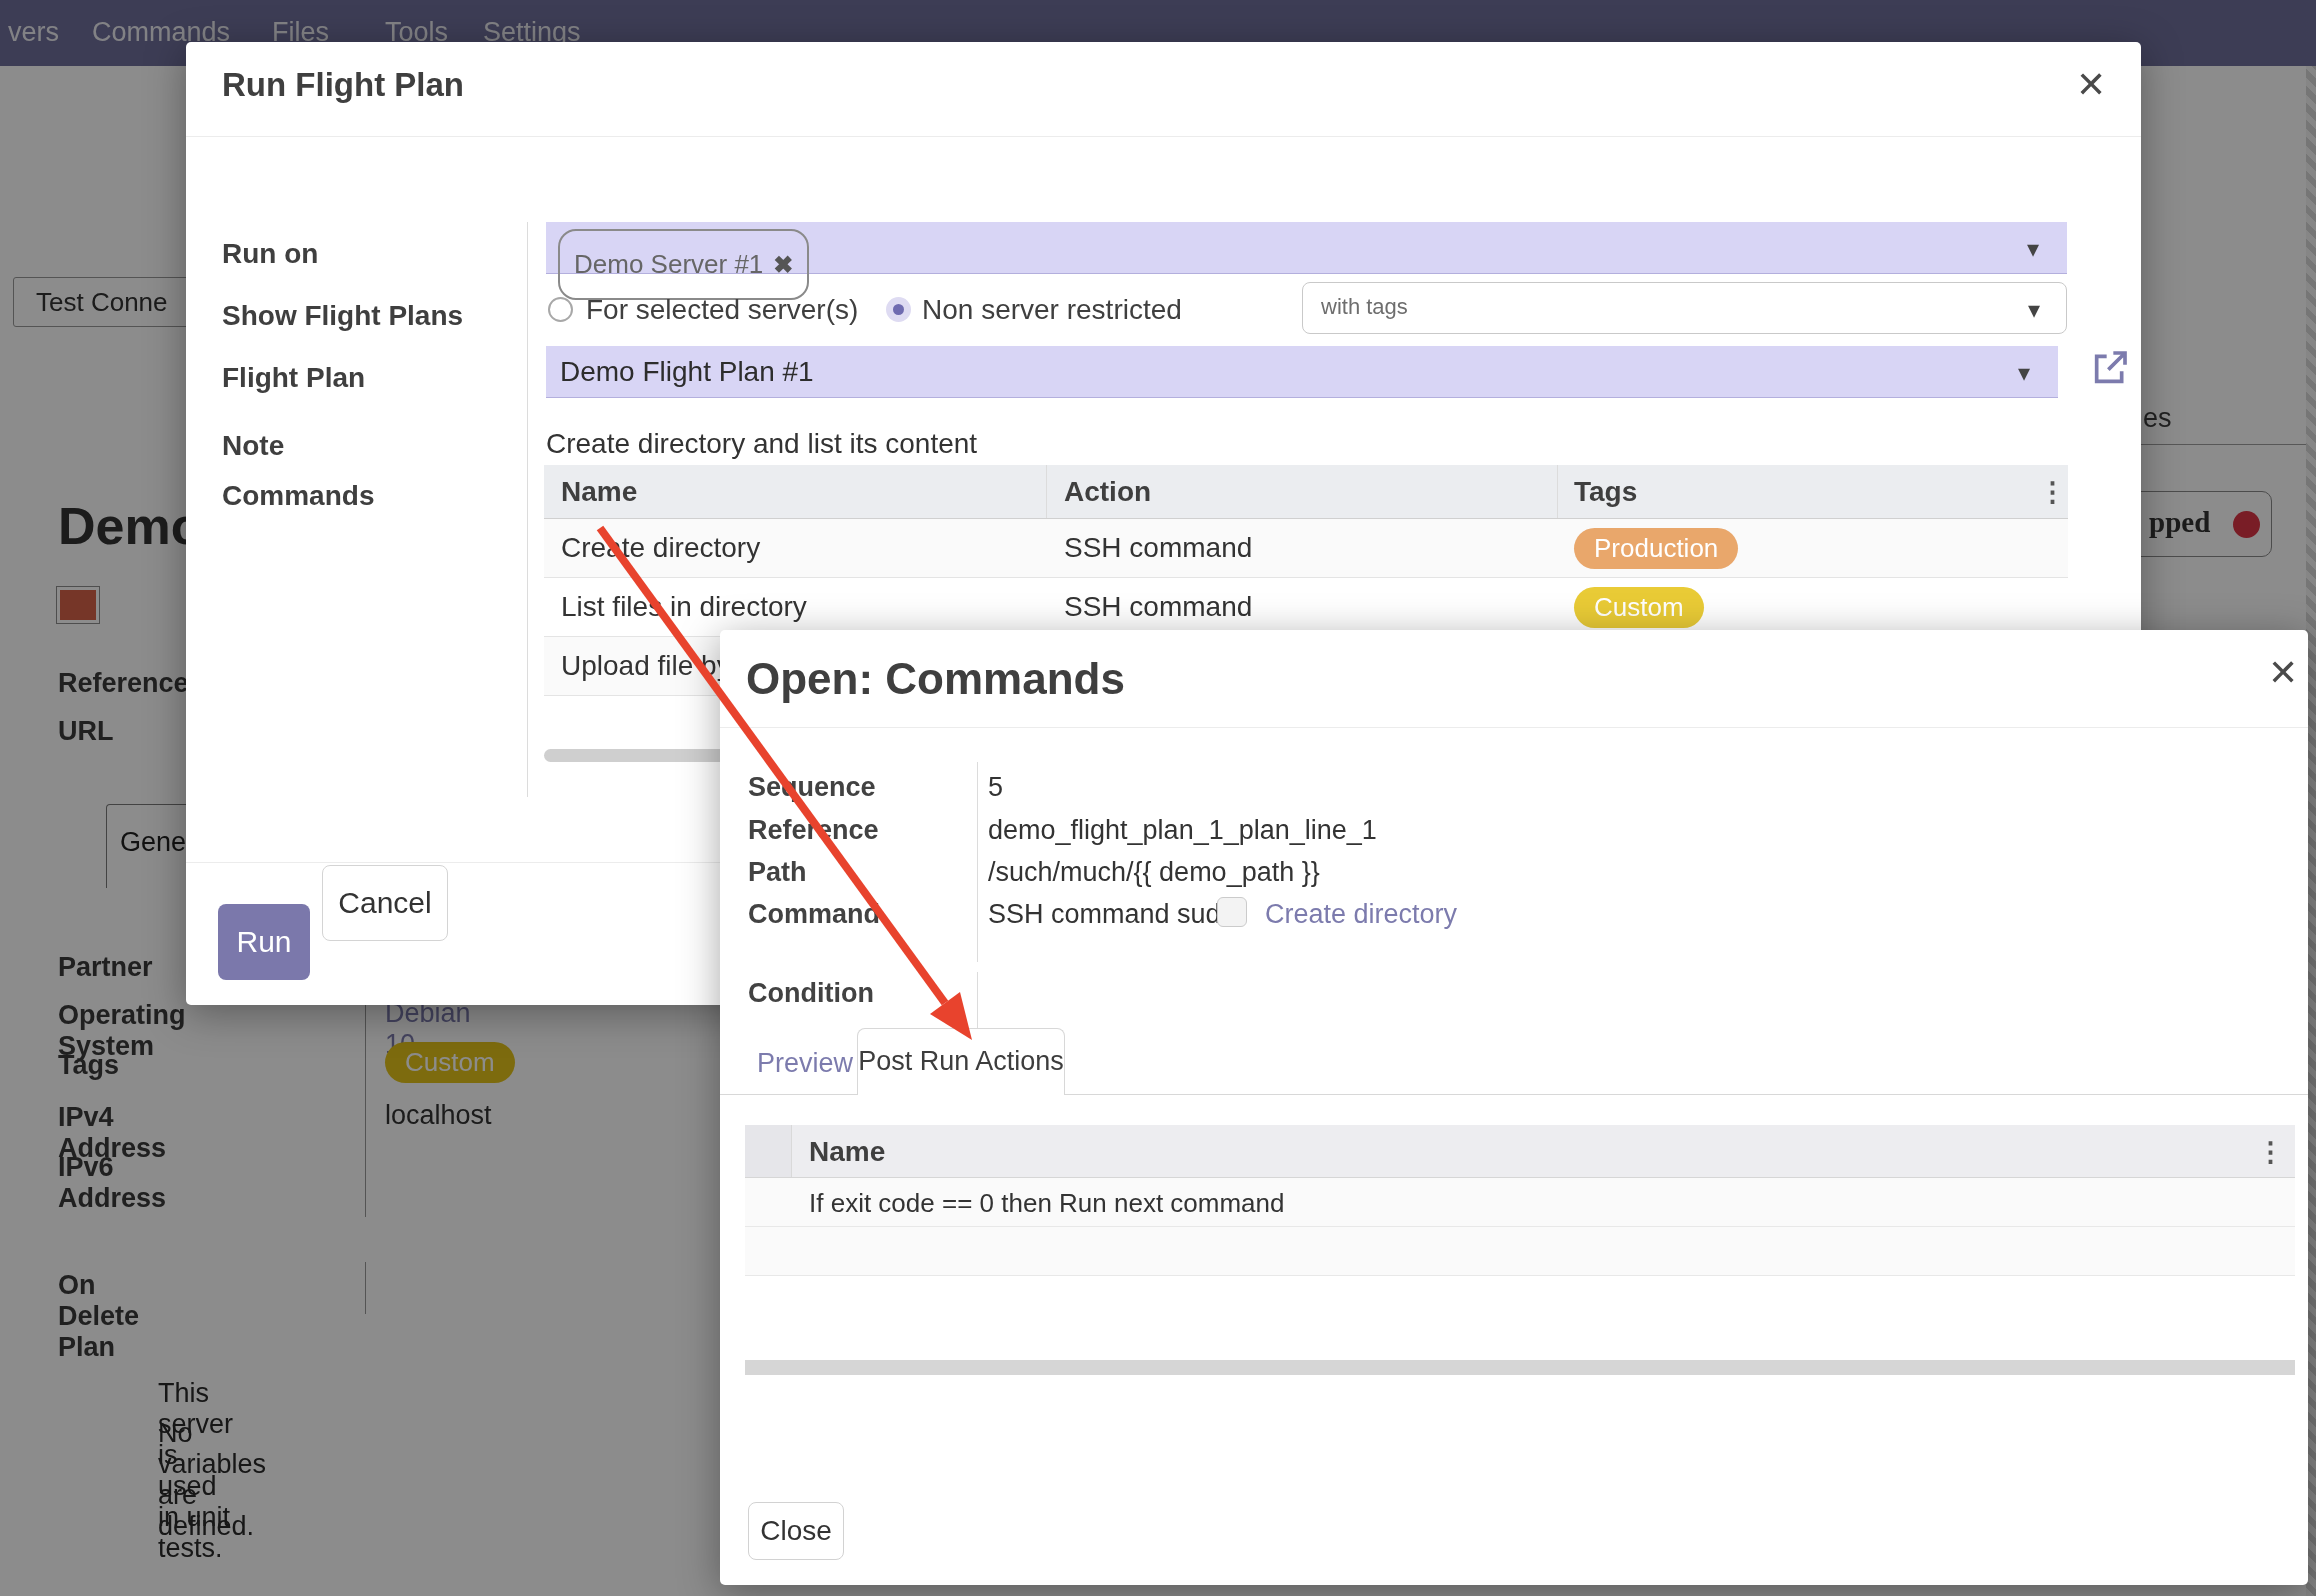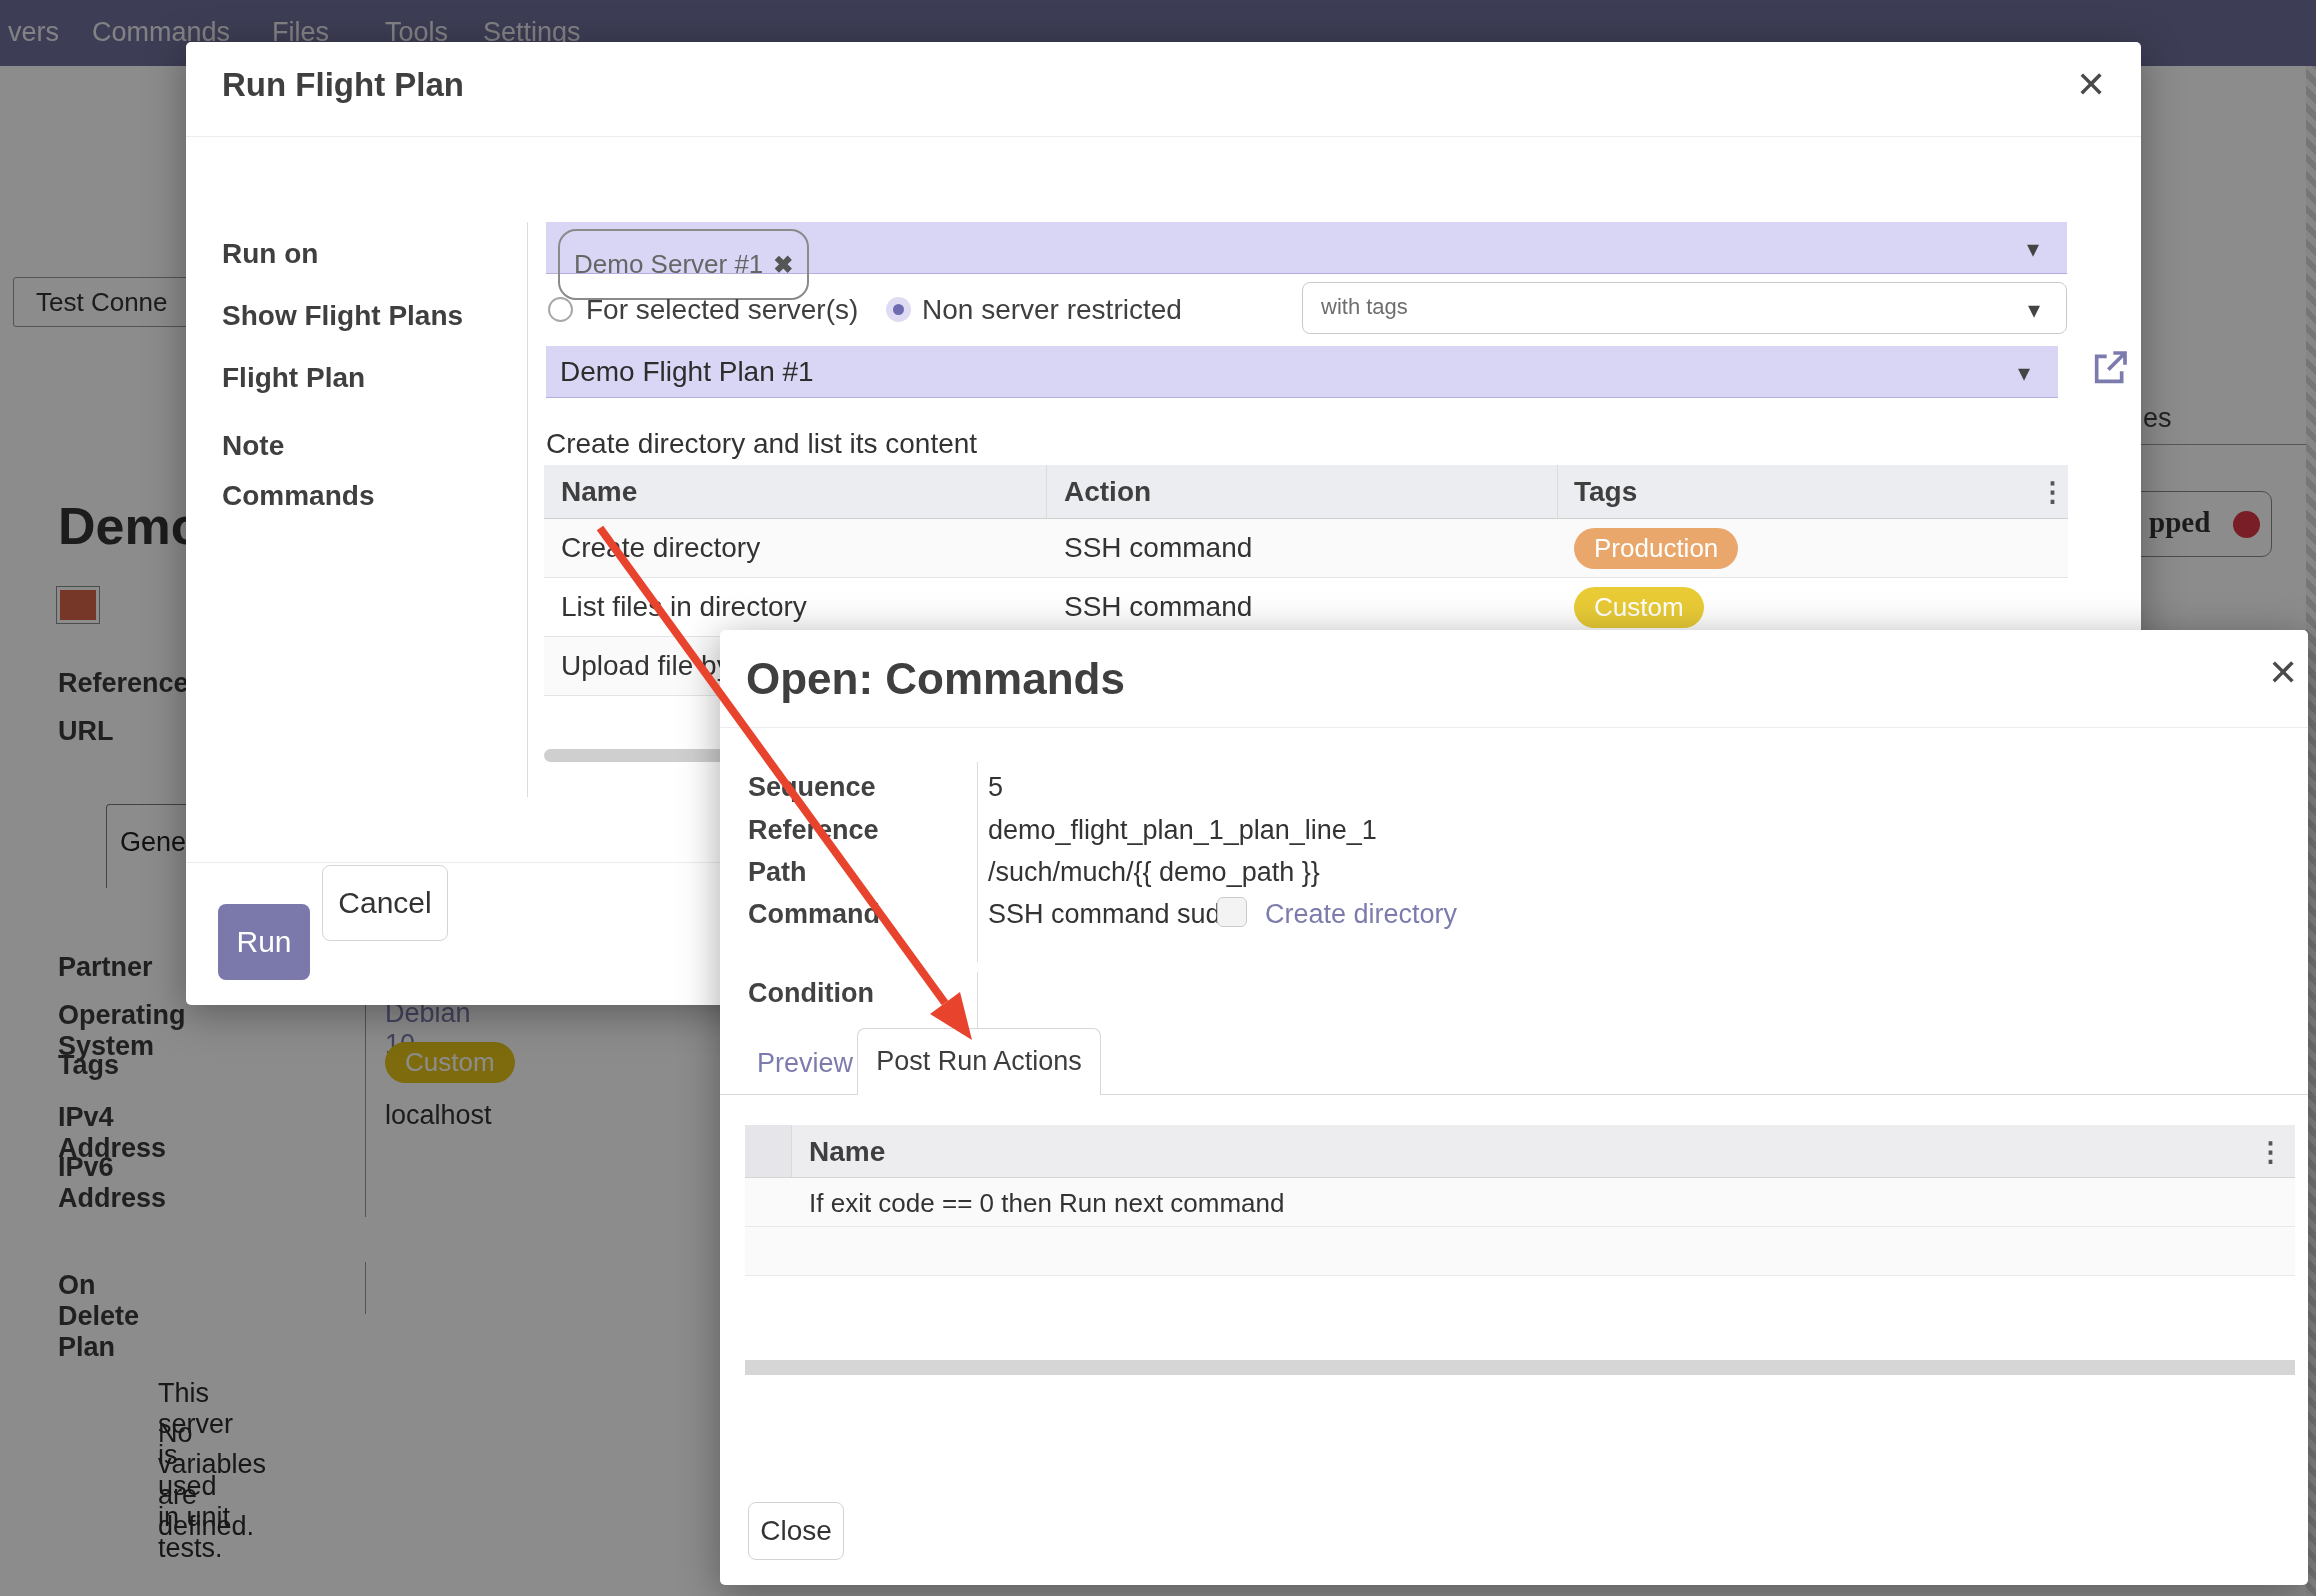--- a/index.html
+++ b/index.html
@@ -89,21 +89,21 @@
   #modal-cmd .modal-title{left:26px;top:24px;font-size:44px;}
   #modal-cmd .close-x{left:1548px;top:22px;}
   .cmd-label{position:absolute;left:28px;font-size:27px;font-weight:bold;color:#424242;}
   .cmd-value{position:absolute;left:268px;font-size:27px;color:#333;}
   #cmd-vdiv1{left:257px;top:132px;height:200px;border-left:1px solid #dcdcdc;}
   #cmd-vdiv2{left:257px;top:342px;height:78px;border-left:1px solid #dcdcdc;}
   #sudo-check{left:497px;top:267px;width:30px;height:30px;border:1px solid #cbcbcb;border-radius:6px;background:#f3f3f3;box-sizing:border-box;}
   #create-dir-link{left:545px;top:269px;font-size:27px;color:#7c7bad;cursor:pointer;}
   #tabs-base{left:0;top:464px;width:1588px;border-top:1px solid #d8d8d8;}
   #tab-preview{left:37px;top:418px;font-size:27px;color:#7c7bad;cursor:pointer;}
-  #tab-active{left:137px;top:398px;width:244px;height:67px;background:#fff;border:1px solid #d8d8d8;border-bottom:none;
+  #tab-active{left:137px;top:398px;width:208px;height:67px;background:#fff;border:1px solid #d8d8d8;border-bottom:none;
               border-radius:8px 8px 0 0;box-sizing:border-box;text-align:center;padding-top:17px;
               font-size:27px;color:#3d3d3d;z-index:2;}
   #post-table{left:25px;top:495px;width:1550px;}
   #post-table .t-head{height:52px;background:#ededf0;border-bottom:1px solid #d6d6d6;}
   #post-table .selcol{position:absolute;left:0;top:0;width:46px;height:52px;background:#e6e6ea;border-right:1px solid #d9d9d9;}
   #post-table .t-head .h{left:64px;}
   #post-table .t-row{height:48px;border-bottom:1px solid #e8e8e8;}
   #post-table .t-row .c{left:64px;top:10px;font-size:26px;}
   #cmd-graybar{left:25px;top:730px;width:1550px;height:15px;background:#d6d6d6;}
   #btn-close{left:28px;top:872px;width:96px;height:58px;background:#fff;border:1px solid #d2d2d2;font-size:28px;color:#333;line-height:56px;}

